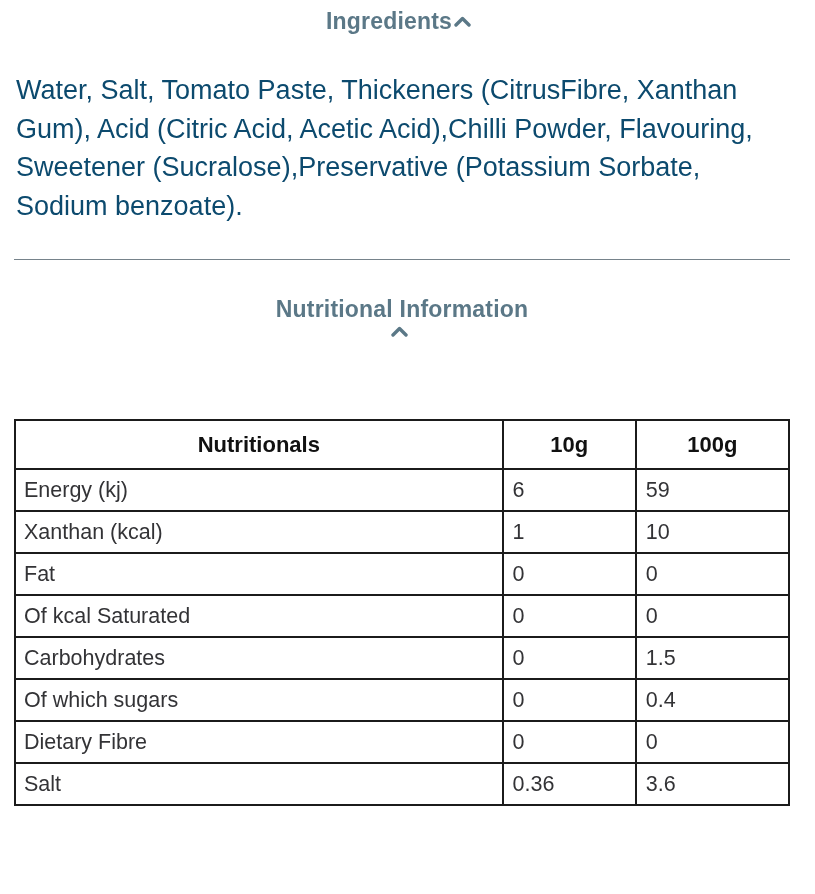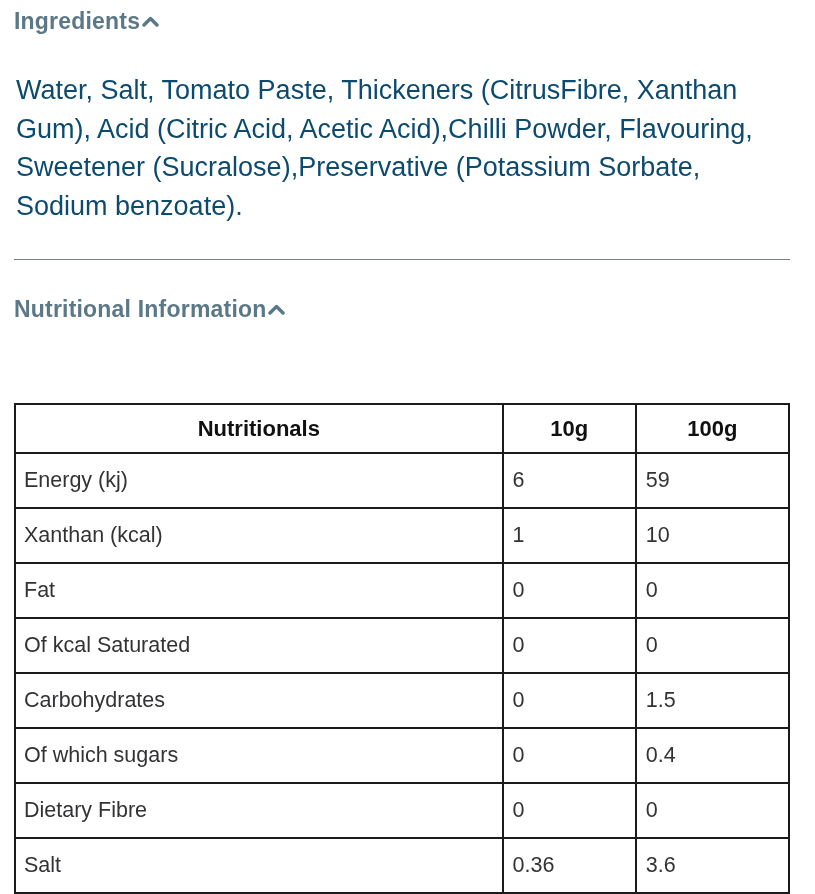--- a/index.html
+++ b/index.html
@@ -12,21 +12,21 @@
   body {
     width: 815px;
     height: 894px;
     overflow: hidden;
   }
   .page {
     padding: 8px 25px 0 14px;
   }
   .acc-header {
     display: flex;
-    justify-content: flex-start;
+    justify-content: center;
     align-items: center;
     cursor: pointer;
   }
   .acc-title {
     margin: 0;
     font-size: 23px;
     font-weight: bold;
     color: #5b7887;
     letter-spacing: 0.2px;
   }
@@ -46,20 +46,21 @@
     color: #0c4a6e;
     font-weight: 400;
   }
   .divider {
     border: none;
     border-top: 1px solid #76838b;
     margin: 34px 0 0 0;
   }
   .nutrition-header {
     margin-top: 36px;
+    flex-direction: column;
   }
   table.nutrition {
     border-collapse: collapse;
     table-layout: fixed;
     width: 776px;
     margin-top: 80px;
     padding-left: 20px;
   }
   table.nutrition th,
   table.nutrition td {
@@ -67,21 +68,21 @@
   }
   table.nutrition th {
     height: 49px;
     font-size: 22px;
     font-weight: bold;
     color: #111111;
     text-align: center;
     padding: 0;
   }
   table.nutrition td {
-    height: 55px;
+    height: 42px;
     font-size: 21.5px;
     font-weight: 400;
     color: #333336;
     text-align: left;
     padding: 0 0 0 8px;
     vertical-align: middle;
   }
   table.nutrition td.val {
     padding-left: 9px;
   }

